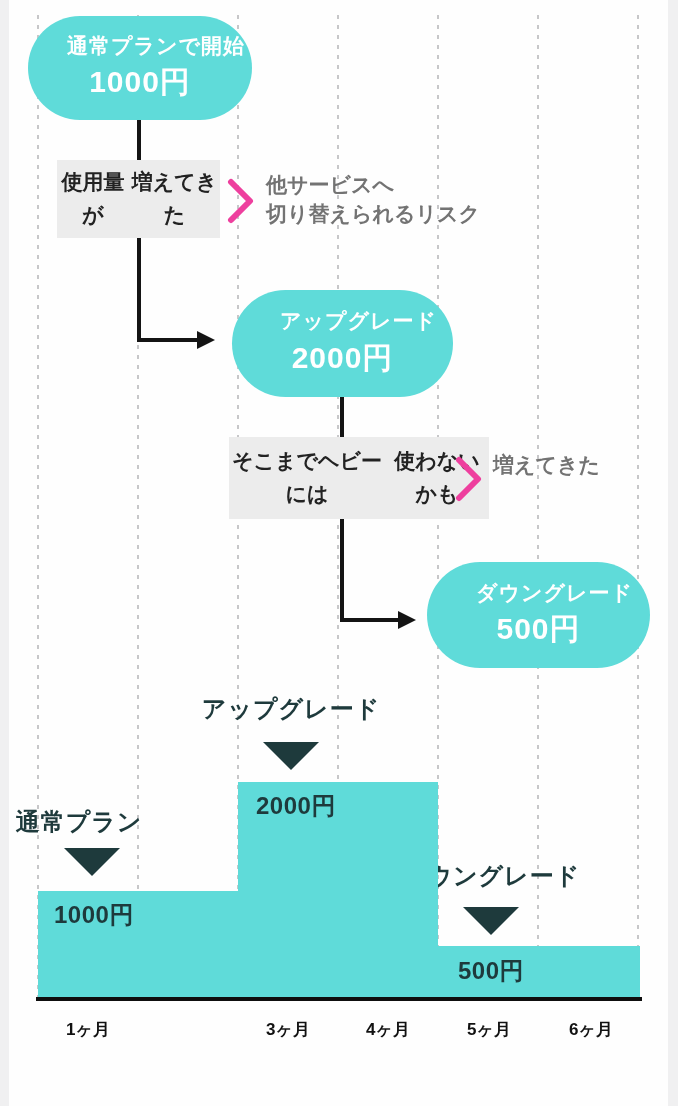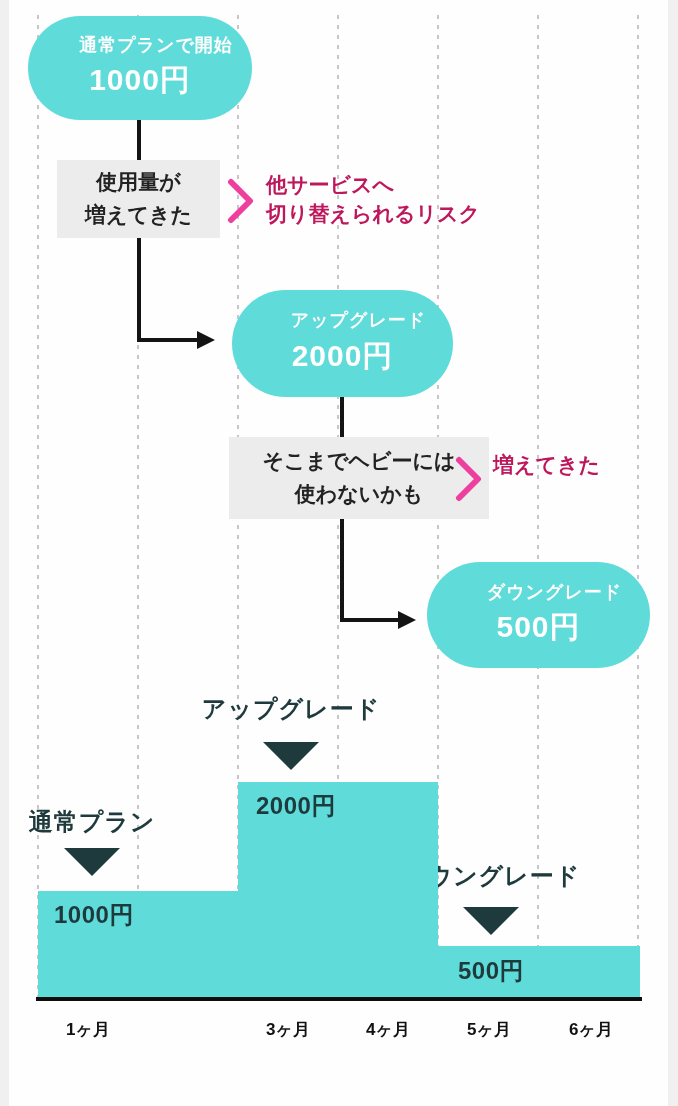--- a/index.html
+++ b/index.html
@@ -13,30 +13,30 @@
   .gridline{
     position:absolute;top:15px;height:986px;width:2px;
     background-image:repeating-linear-gradient(to bottom,#c7c7c9 0 4px,transparent 4px 10px);
   }
   
   .bubble{
     position:absolute;background:#5fdbd9;border-radius:60px;color:#fff;
     display:flex;flex-direction:column;align-items:center;justify-content:center;
     text-align:center;z-index:4;
   }
-  .bubble .b-label{font-size:18px;font-weight:700;letter-spacing:1px;line-height:1.2;margin-left:32px;}
+  .bubble .b-label{font-size:21px;font-weight:700;letter-spacing:1px;line-height:1.2;margin-left:32px;}
   .bubble .b-price{font-size:30px;font-weight:800;letter-spacing:1px;margin-top:4px;}
   
   .gbox{
     position:absolute;background:#ececec;color:#222;
-    display:flex;flex-direction:column;align-items:center;justify-content:center;
+    display:flex;flex-direction:row;align-items:center;justify-content:center;
     font-size:21px;font-weight:800;line-height:1.55;text-align:center;z-index:2;
   }
   
-  .risk{position:absolute;color:#be185d;font-size:21px;font-weight:800;line-height:29px;z-index:2;}
+  .risk{position:absolute;color:#737373;font-size:21px;font-weight:800;line-height:29px;z-index:2;}
   .chev{position:absolute;z-index:3;}
   .connectors{position:absolute;left:0;top:0;z-index:3;pointer-events:none;}
   
   .step{position:absolute;background:#5fdbd9;z-index:2;}
   .clabel{
     position:absolute;transform:translateX(-50%);color:#1e3a3c;
     font-size:24px;font-weight:800;letter-spacing:1px;white-space:nowrap;z-index:2;
   }
   .tri{
     position:absolute;transform:translateX(-50%);width:0;height:0;z-index:2;
@@ -113,21 +113,21 @@
   </div>
 
   <div class="bubble" style="left:427px;top:562px;width:223px;height:106px;">
     <div class="b-label">ダウングレード</div>
     <div class="b-price">500円</div>
   </div>
 
   <div class="clabel" style="left:291px;top:693px;">アップグレード</div>
   <div class="tri" style="left:291px;top:742px;"></div>
 
-  <div class="clabel" style="left:92px;top:806px;text-align:center;">通常プラン</div>
+  <div class="clabel" style="left:79px;top:806px;text-align:center;">通常プラン</div>
   <div class="tri" style="left:92px;top:848px;"></div>
 
   <div class="clabel" style="left:491px;top:860px;">ダウングレード</div>
   <div class="tri" style="left:491px;top:907px;"></div>
 
   <div class="step" style="left:38px;top:891px;width:200px;height:109px;"></div>
   <div class="step" style="left:238px;top:782px;width:200px;height:218px;"></div>
   <div class="step" style="left:438px;top:946px;width:202px;height:54px;"></div>
 
   <div class="price-label" style="left:54px;top:899px;">1000円</div>

